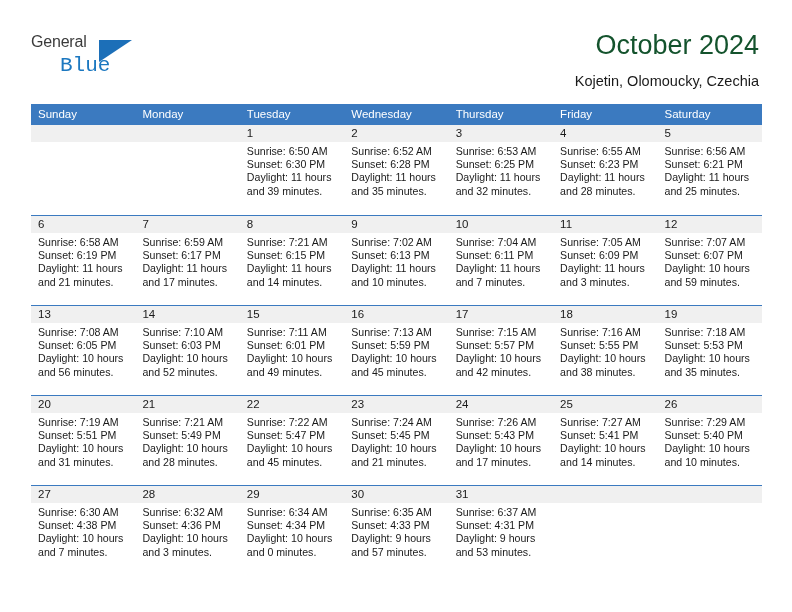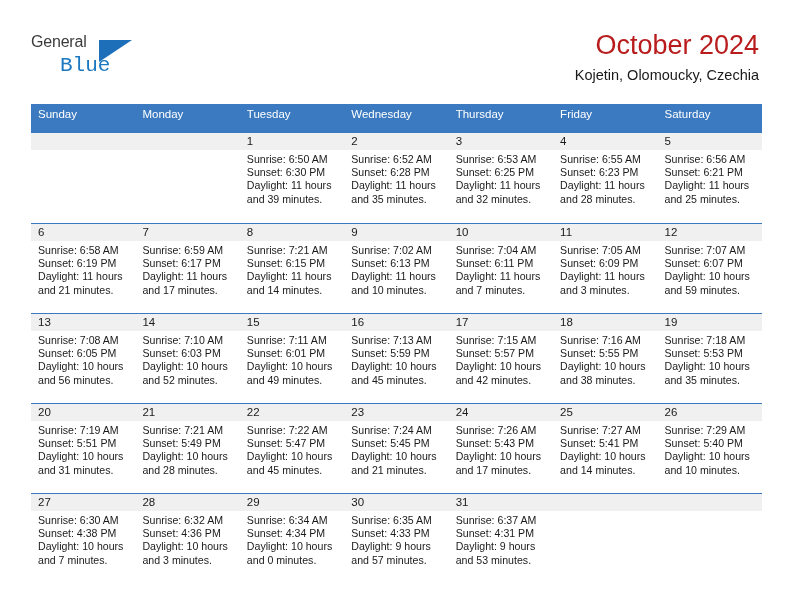--- a/index.html
+++ b/index.html
@@ -66,44 +66,44 @@
   }
 
   .title-block {
     position: absolute;
     right: 33px;
     top: 28px;
     text-align: right;
   }
   .cal-title {
     font-size: 27px;
-    color: #b91c1c;
+    color: #14532d;
     line-height: 34px;
     white-space: nowrap;
   }
   .cal-subtitle {
-    margin-top: 4px;
+    margin-top: 10px;
     font-size: 14.5px;
     color: #1a1a1a;
     line-height: 18px;
     white-space: nowrap;
   }
 
   
   .calendar {
     position: absolute;
     left: 31px;
     top: 104px;
     width: 731px;
   }
 
   .weekday-row {
     display: flex;
     background: #3b7ac0;
-    height: 29px;
+    height: 21px;
   }
   .weekday {
     flex: 1 1 0;
     color: #ffffff;
     font-size: 11.5px;
     line-height: 21px;
     padding-left: 7px;
     box-sizing: border-box;
     white-space: nowrap;
     overflow: hidden;

